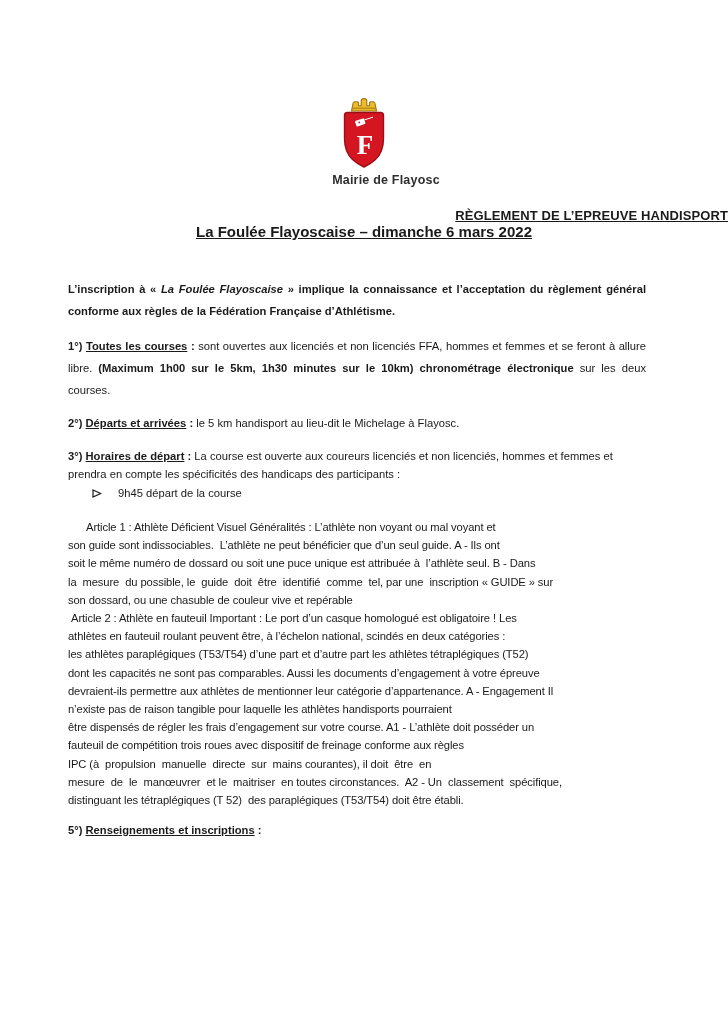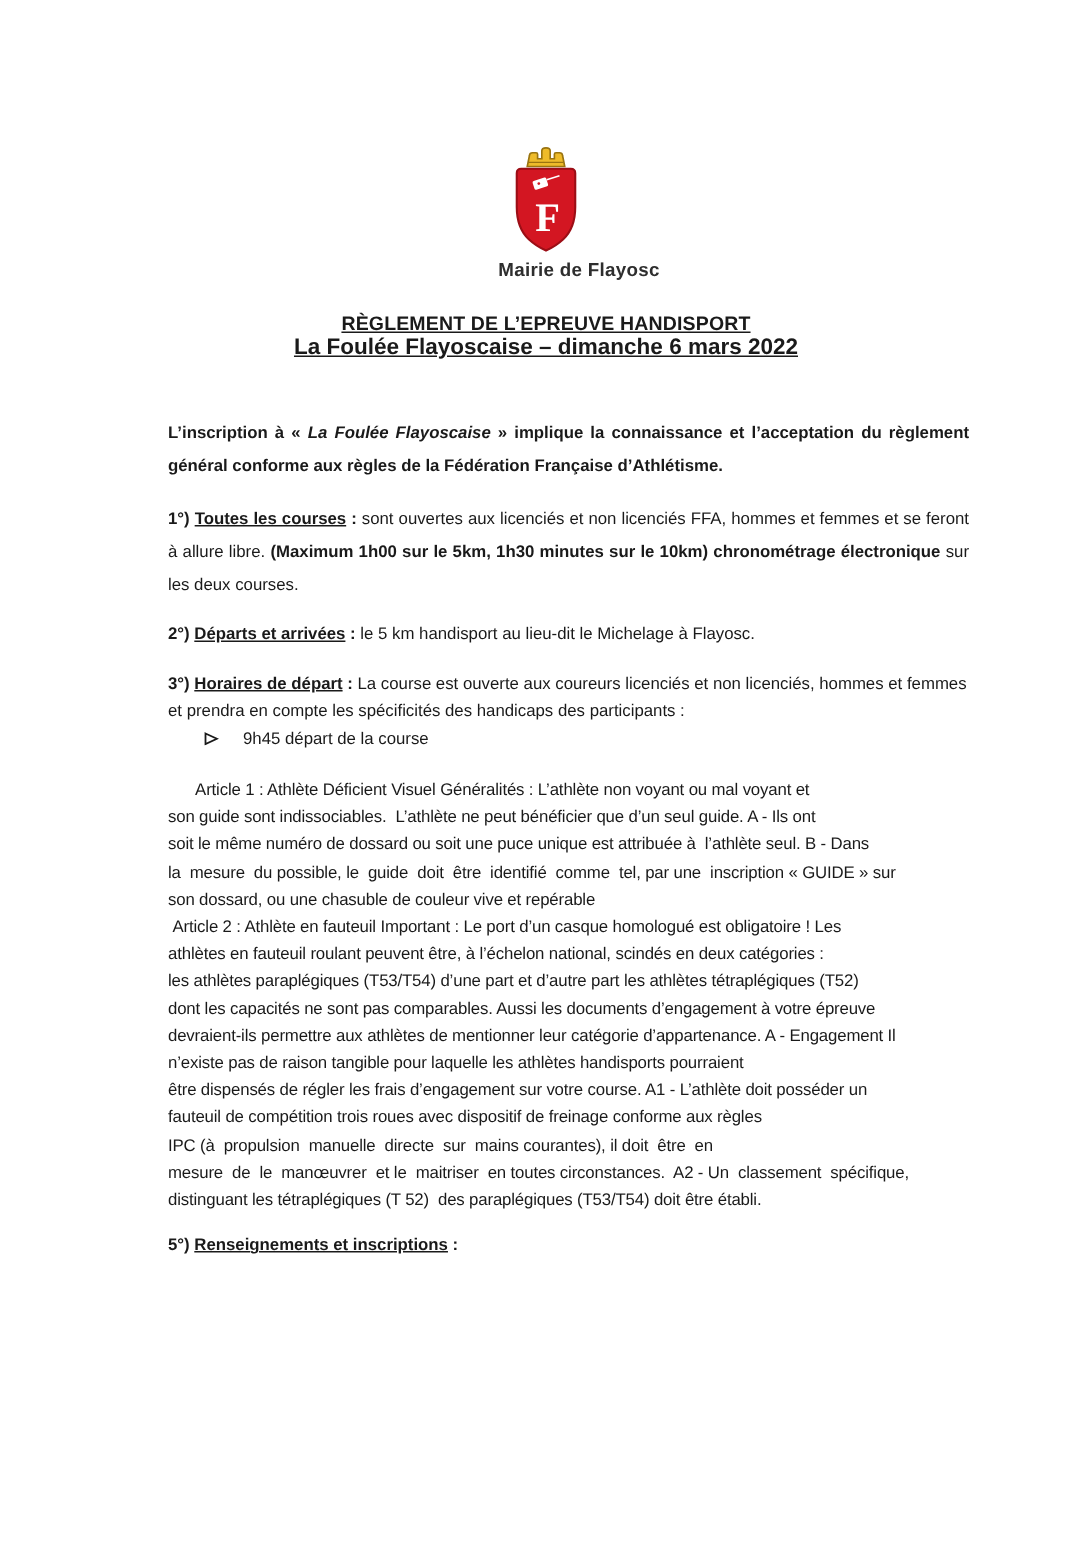--- a/index.html
+++ b/index.html
@@ -18,34 +18,34 @@
   .org-name {
     margin-top: 3px;
     font-size: 12.5px;
     font-weight: bold;
     color: #2e2e2e;
     letter-spacing: 0.2px;
     padding-left: 44px;
   }
   .doc-title {
     margin-top: 21px;
-    text-align: center;
+    text-align: right;
     font-size: 13px;
     font-weight: bold;
     text-decoration: underline;
     letter-spacing: 0.1px;
   }
   .doc-subtitle {
     text-align: center;
     font-size: 15px;
     font-weight: bold;
     text-decoration: underline;
   }
   .body-block {
-    margin: 38px 82px 0 112px;
+    margin: 38px 82px 0 68px;
     font-size: 11.2px;
   }
   .para { margin: 0; }
   .intro {
     font-weight: bold;
     text-align: justify;
     line-height: 22px;
   }
   .italic { font-style: italic; }
   .sec-head { font-weight: bold; text-decoration: underline; }

